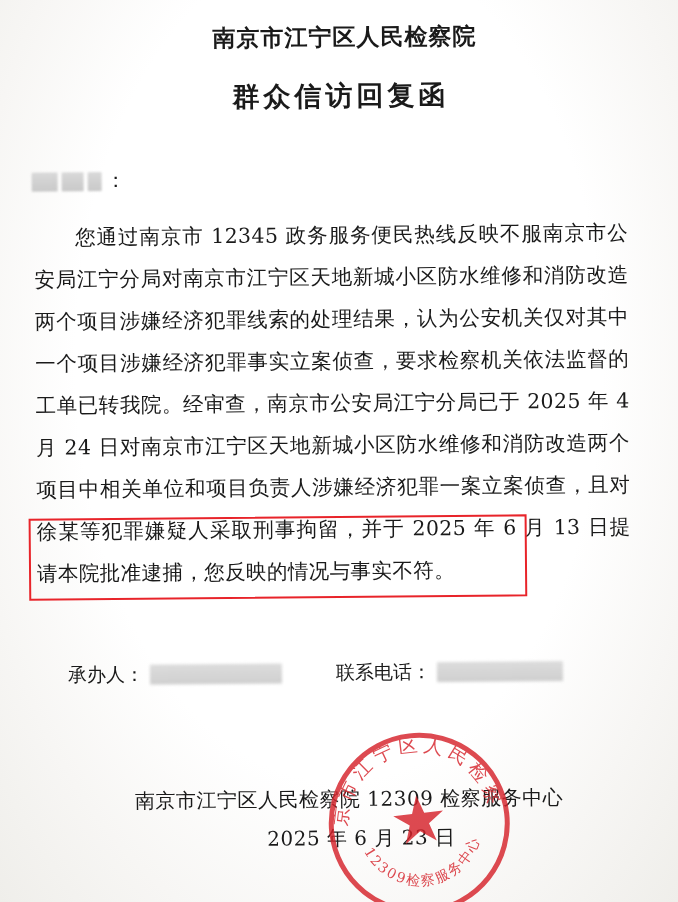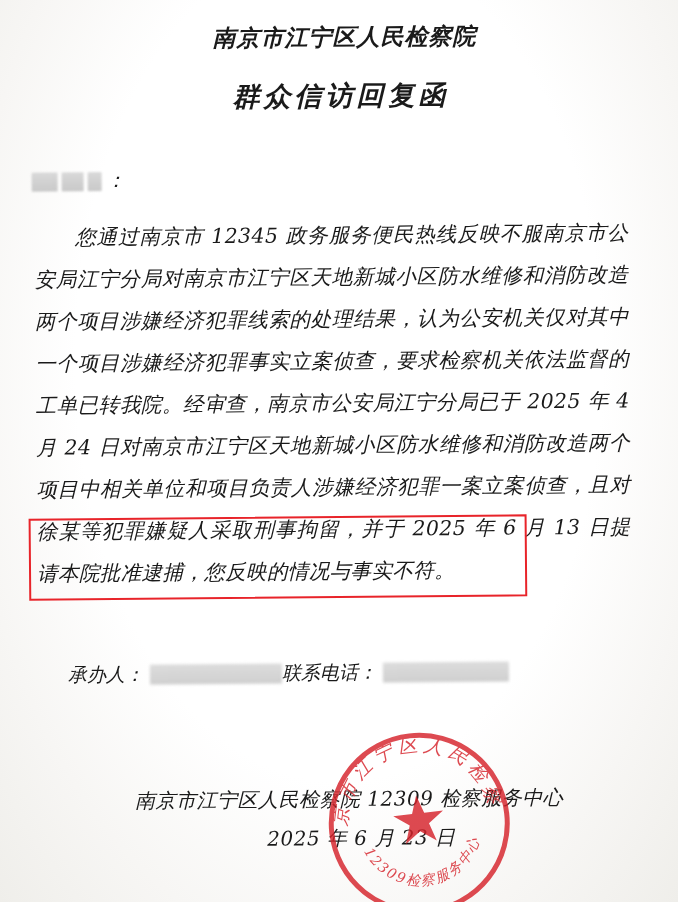--- a/index.html
+++ b/index.html
@@ -15,21 +15,20 @@
     color: #1a1a1a;
     position: relative;
   }
 
   
   .page {
     position: absolute;
     inset: 0;
     background:
       radial-gradient(ellipse at 50% 40%, #ffffff 55%, #f7f6f4 78%, #efeeea 100%);
-    font-style: italic;
   }
 
   .doc {
     position: absolute;
     left: 0; top: 0;
     width: 678px;
     height: 902px;
     
     transform: rotate(-0.5deg);
     transform-origin: 50% 50%;
@@ -115,21 +114,21 @@
     display: flex;
     align-items: center;
   }
   .signrow .label { white-space: nowrap; }
   .signrow .blk1 {
     width: 132px; height: 20px; margin-left: 6px;
     background: linear-gradient(180deg,#dcdcdc,#cfcfcf);
     filter: blur(1.4px);
     border-radius: 1px;
   }
-  .signrow .phone-label { white-space: nowrap; }
+  .signrow .phone-label { margin-left: 54px; white-space: nowrap; }
   .signrow .blk2 {
     width: 126px; height: 20px; margin-left: 6px;
     background: linear-gradient(180deg,#dcdcdc,#cfcfcf);
     filter: blur(1.4px);
     border-radius: 1px;
   }
 
   .footer {
     position: absolute;
     top: 786px;

